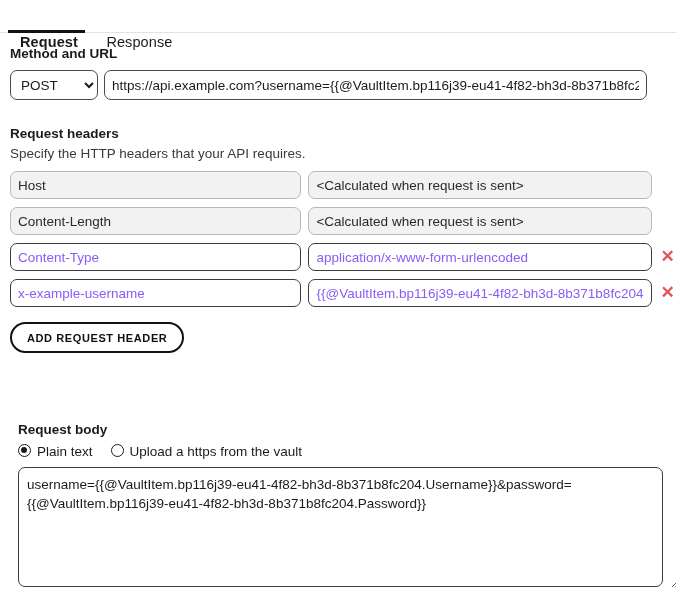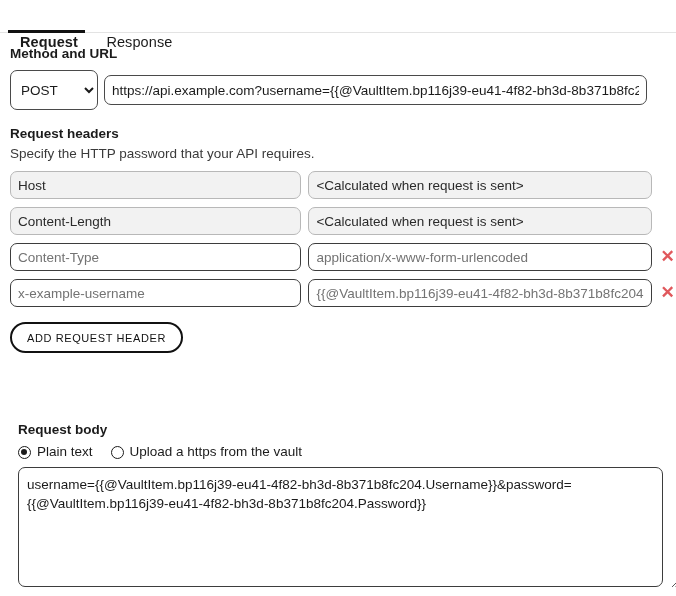--- a/index.html
+++ b/index.html
@@ -59,21 +59,21 @@
   #method-url-block { position: absolute; left: 0; top: 46px; width: 676px; }
   #method-url-block .section-title { margin-left: 10px; }
   .url-row {
     display: flex;
     align-items: center;
     gap: 6px;
     margin: 9px 0 0 10px;
   }
   select.method-select {
     width: 88px;
-    height: 40px;
+    height: 30px;
     font-family: "Liberation Sans", sans-serif;
     font-size: 13.5px;
     color: #1b1b1b;
     background: #ffffff;
     border: 1px solid #4a4a4a;
     border-radius: 7px;
     padding: 0 6px;
     box-sizing: border-box;
     outline: none;
   }
@@ -100,21 +100,21 @@
     display: flex;
     align-items: flex-end;
     gap: 7px;
     height: 28px;
     margin: 0 0 8px 10px;
   }
   input.hdr {
     height: 28px;
     font-family: "Liberation Sans", sans-serif;
     font-size: 13.5px;
-    color: #737373;
+    color: #8b5cf6;
     border-radius: 7px;
     padding: 0 7px;
     box-sizing: border-box;
     outline: none;
   }
   input.hdr-name { width: 311px; }
   input.hdr-value { width: 367px; }
   input.hdr.locked {
     background: #f2f2f2;
     border: 1px solid #b8b8b8;
@@ -140,38 +140,38 @@
   
   .add-btn {
     display: inline-block;
     margin: 7px 0 0 10px;
     padding: 8px 15px 7px 15px;
     border: 2px solid #111111;
     border-radius: 999px;
     background: #ffffff;
     font-family: "Liberation Sans", sans-serif;
     font-size: 11px;
-    font-weight: normal;
+    font-weight: bold;
     letter-spacing: .6px;
     color: #111111;
     cursor: pointer;
   }
 
   
   #body-block { position: absolute; left: 8px; top: 422px; width: 676px; }
   #body-block .section-title { margin-left: 10px; }
   .radio-row {
     display: flex;
     align-items: center;
     margin: 7px 0 0 10px;
     gap: 18px;
   }
   .radio-opt {
     display: flex;
-    align-items: flex-end;
+    align-items: flex-start;
     gap: 6px;
     cursor: pointer;
     font-size: 13.5px;
     color: #1b1b1b;
   }
   .radio-dot {
     width: 13px;
     height: 13px;
     border-radius: 50%;
     border: 1.6px solid #1b1b1b;
@@ -227,21 +227,21 @@
 <div id="method-url-block">
   <div class="section-title">Method and URL</div>
   <div class="url-row">
     <select class="method-select"><option value="GET">GET</option><option value="POST" selected="">POST</option><option value="PUT">PUT</option><option value="PATCH">PATCH</option><option value="DELETE">DELETE</option><option value="HEAD">HEAD</option><option value="OPTIONS">OPTIONS</option></select>
     <input class="url-input" type="text" value="https://api.example.com?username={{@VaultItem.bp116j39-eu41-4f82-bh3d-8b371b8fc204.Username}}" style="">
   </div>
 </div>
 
 <div id="headers-block">
   <div class="section-title">Request headers</div>
-  <div class="section-help">Specify the HTTP password that your API requires.</div>
+  <div class="section-help">Specify the HTTP headers that your API requires.</div>
   <div class="headers-list" id="headers-list">
       <div class="header-row">
         <input type="text" class="hdr hdr-name locked" readonly="" value="Host" style="">
         <input type="text" class="hdr hdr-value locked" readonly="" value="&lt;Calculated when request is sent&gt;" style="">
         <span class="delete-x hidden">✕</span>
       </div>
       <div class="header-row">
         <input type="text" class="hdr hdr-name locked" readonly="" value="Content-Length" style="">
         <input type="text" class="hdr hdr-value locked" readonly="" value="&lt;Calculated when request is sent&gt;" style="">
         <span class="delete-x hidden">✕</span>

